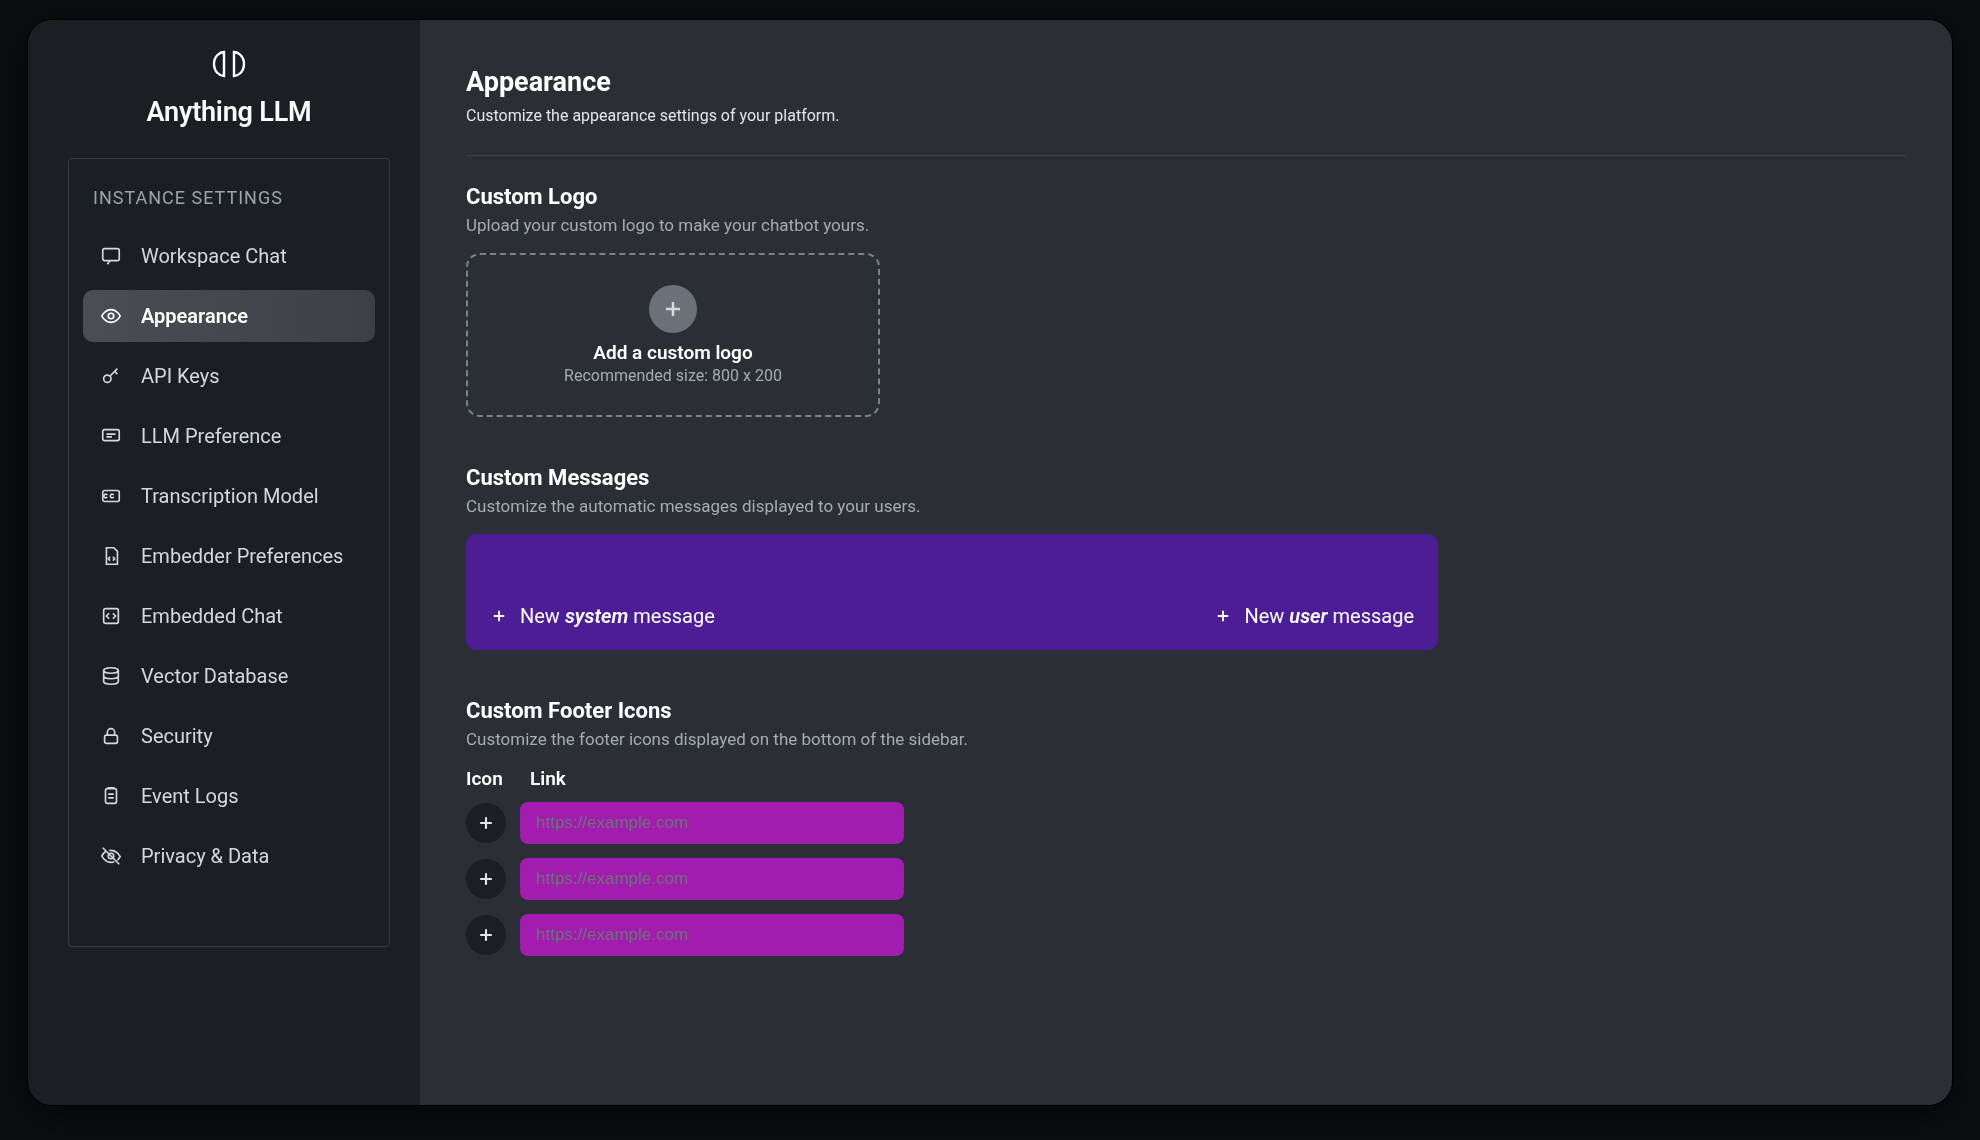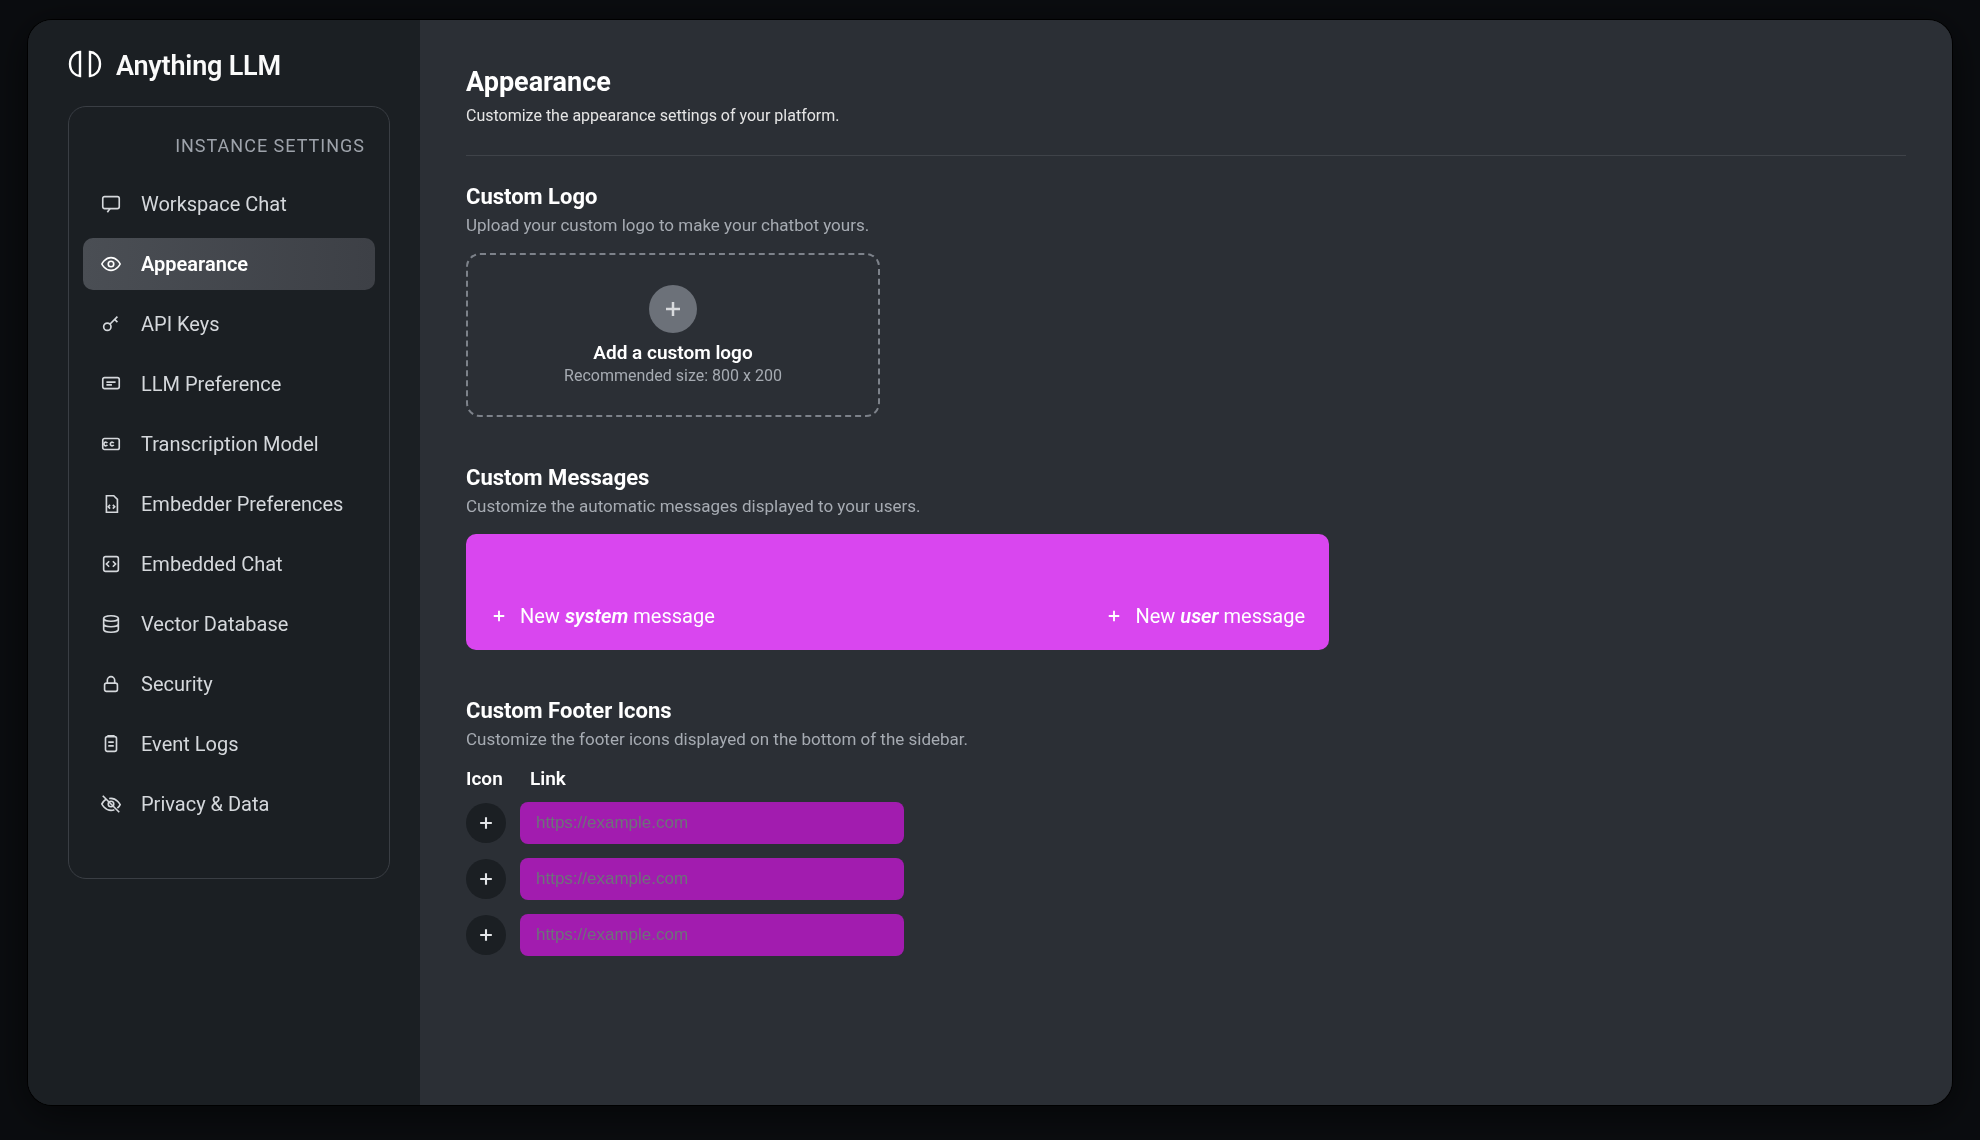--- a/index.html
+++ b/index.html
@@ -21,29 +21,29 @@
   display: flex;
   overflow: hidden;
 }
 .sidebar-col {
   width: 392px;
   padding: 30px 30px 30px 40px;
   background: #1b1f23;
 }
 .brand {
   display: flex; align-items: center; gap: 14px;
-  margin-bottom: 24px;
+  margin-bottom: 30px;
+  flex-direction: column;
 }
 .brand svg { width: 34px; height: 28px; }
 .brand-text { font-size: 27px; font-weight: 600; color: #fafafa; letter-spacing: -0.2px; }
 .sidebar-panel {
   border: 1px solid #3a3e44;
-  border-radius: 18px;
-  padding: 20px 14px 40px 14px;
-  text-align: right;
+  border-radius: 4px;
+  padding: 20px 14px 56px 14px;
 }
 .panel-title {
   font-size: 18px; color: #9ea3ab; letter-spacing: 1px;
   padding: 8px 10px 22px 10px;
 }
 .nav-item {
   display: flex; align-items: center; gap: 18px;
   padding: 14px 16px;
   border-radius: 10px;
   font-size: 20px; color: #d5d8dc;
@@ -77,21 +77,21 @@
   gap: 2px; cursor: pointer;
 }
 .drop .circle {
   width: 48px; height: 48px; border-radius: 50%;
   background: #6c7179; display: flex; align-items: center; justify-content: center;
 }
 .drop .circle svg { width: 24px; height: 24px; stroke: #d8dadd; stroke-width: 2.5; }
 .drop .drop-label { font-size: 19px; font-weight: 600; color: #fff; margin-top: 6px; }
 .drop .drop-rec { font-size: 16px; color: #a6abb2; }
 .msg-panel {
-  width: 863px; background: #d946ef; border-radius: 10px;
+  width: 972px; background: #4c1d95; border-radius: 10px;
   padding: 70px 24px 22px 24px;
   display: flex; justify-content: space-between; align-items: flex-end;
 }
 .msg-btn {
   display: inline-flex; align-items: center; gap: 12px;
   font-size: 20px; color: #fff; cursor: pointer;
 }
 .msg-btn svg { width: 18px; height: 18px; stroke: #fff; stroke-width: 2.5; }
 .msg-btn em { font-style: italic; font-weight: 600; }
 .footer-head { display: flex; gap: 20px; font-size: 19px; font-weight: 600; margin-bottom: 12px; color: #fff; }

